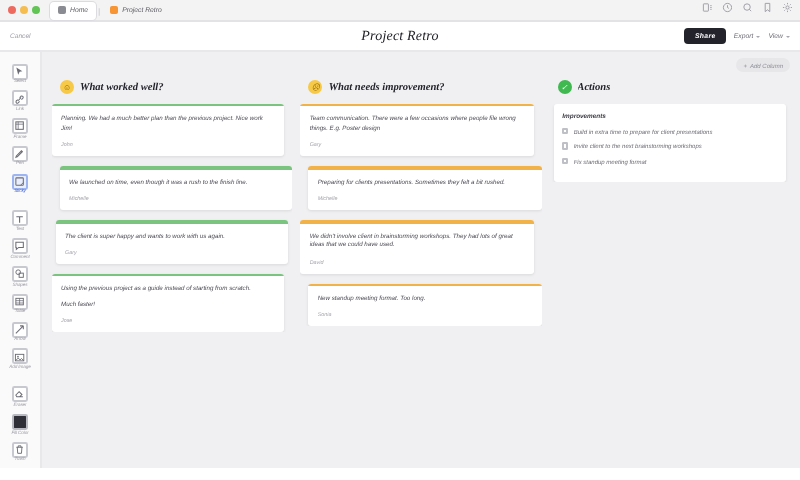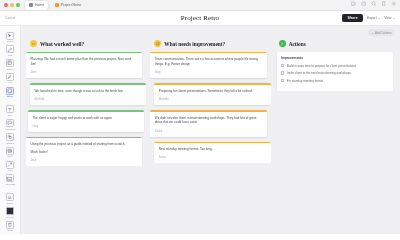--- a/index.html
+++ b/index.html
@@ -2,21 +2,21 @@
 <html><head>
 <meta charset="utf-8">
 <style>
   * { box-sizing: border-box; margin: 0; padding: 0; }
   html, body {
     width: 400px; height: 234px; overflow: hidden;
     font-family: "Liberation Sans", sans-serif;
     background: #ffffff;
     -webkit-font-smoothing: antialiased;
   }
-  #app { position: relative; width: 400px; height: 234px; display: flex; flex-direction: column; }
+  #app { position: relative; width: 400px; height: 234px; display: flex; flex-direction: column; font-style: italic; }
 
   
   .titlebar {
     height: 11px; background: #f3f3f4; border-bottom: 1px solid #e3e3e5;
     display: flex; align-items: center; padding: 0 4px; flex: 0 0 auto;
   }
   .lights { display: flex; gap: 2px; align-items: center; margin-right: 5px; }
   .light { width: 4px; height: 4px; border-radius: 50%; }
   .l-red { background: #ee6a5f; } .l-yellow { background: #f5bd4f; } .l-green { background: #61c454; }
   .tab {

